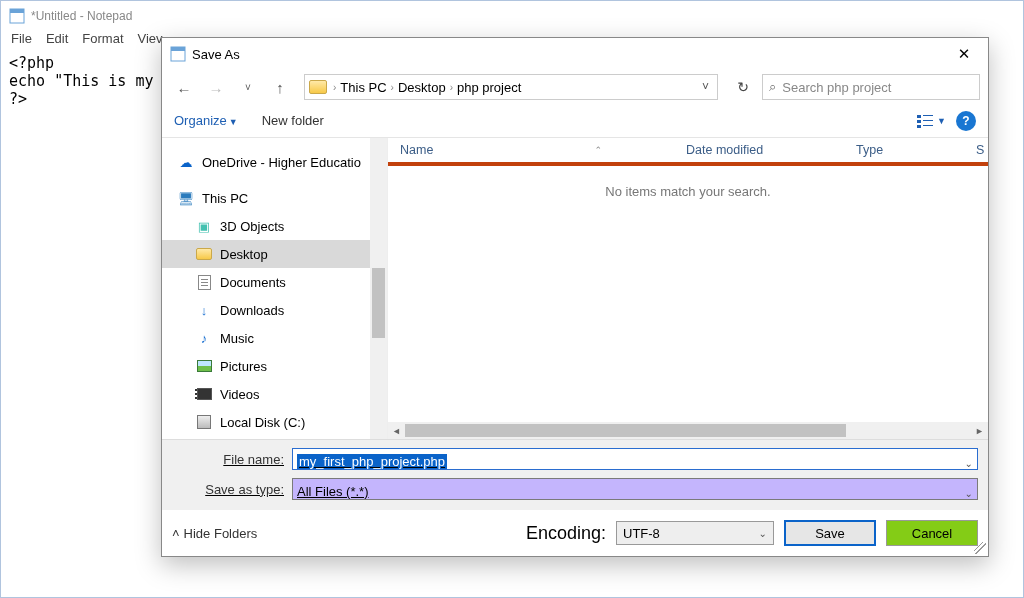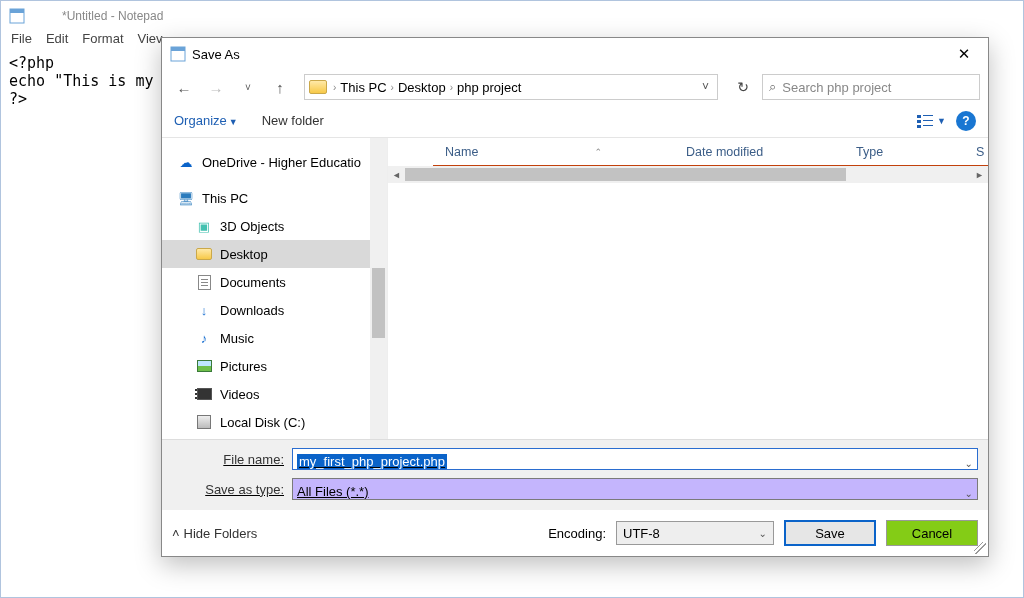--- a/index.html
+++ b/index.html
@@ -1,21 +1,21 @@
 <!DOCTYPE html>
 <html><head>
 <meta charset="utf-8">
 <style>
 * { box-sizing: border-box; margin: 0; padding: 0; font-family: "Segoe UI", Tahoma, sans-serif; }
 html, body { width: 1024px; height: 598px; overflow: hidden; background: #fff; }
 
 .window { width: 1024px; height: 598px; border: 1px solid #b0c4de; background: #fff; position: relative; }
 
 
-.titlebar { height: 30px; display: flex; align-items: center; padding: 0 8px; font-size: 12px; color: #888; gap: 31px; }
+.titlebar { height: 30px; display: flex; align-items: center; padding: 0 8px; font-size: 12px; color: #888; }
 .titlebar .icon { width: 16px; height: 16px; margin-right: 6px; }
 .menubar { display: flex; gap: 14px; padding: 0 10px 4px 10px; font-size: 13px; color: #444; }
 .editor { font-family: Consolas, monospace; font-size: 15px; white-space: pre; padding: 4px 8px; color: #000; }
 
 
 .dialog { position: absolute; top: 36px; left: 160px; width: 828px; height: 520px; background: #fff; border: 1px solid #888; box-shadow: 0 8px 24px rgba(0,0,0,.25); display: flex; flex-direction: column; }
 .dlg-title { height: 32px; display: flex; align-items: center; padding: 0 8px; font-size: 13px; }
 .dlg-title .icon { width: 16px; height: 16px; margin-right: 6px; }
 .dlg-title .spacer { flex: 1; }
 .dlg-title .close { width: 32px; text-align: center; font-size: 15px; cursor: pointer; }
@@ -43,21 +43,21 @@
 .sidebar { width: 208px; overflow: hidden; padding-top: 6px; }
 .sidebar .item { height: 28px; display: flex; align-items: center; padding-left: 16px; gap: 8px; font-size: 13px; white-space: nowrap; }
 .sidebar .item.sel { background: #d9d9d9; }
 .sidebar .item.child { padding-left: 34px; }
 .sidebar .ic { width: 16px; height: 16px; display: flex; align-items: center; justify-content: center; font-size: 13px; }
 .scrollbar-v { width: 17px; background: #f0f0f0; position: relative; }
 .scrollbar-v::before, .scrollbar-v::after { content:""; position:absolute; left:0; right:0; height:17px; display:flex; align-items:center; justify-content:center; font-size:9px; color:#666;}
 .scrollbar-v .thumb { position: absolute; left: 2px; right: 2px; top: 130px; height: 70px; background: #c2c2c2; }
 
 .filepane { flex: 1; display: flex; flex-direction: column; border-left: 1px solid #eee; }
-.columns { height: 28px; display: flex; align-items: center; border-bottom: 1px solid #c2410c; font-size: 12.5px; color: #3b5d87; margin-left: 45px; }
+.columns { height: 28px; display: flex; align-items: center; border-bottom: 4px solid #c2410c; font-size: 12.5px; color: #3b5d87; }
 .columns .col { padding: 0 12px; }
 .columns .col.name { flex: 1; display:flex; align-items:center; gap:6px;}
 .columns .col.name .sortc { font-size:9px; color:#888; margin-left:auto; margin-right:60px;}
 .columns .col.dm { width: 170px; }
 .columns .col.ty { width: 120px; }
 .columns .col.sz { width: 20px; }
 .empty { flex: 1; display: flex; align-items: flex-start; justify-content: center; padding-top: 18px; font-size: 13px; color: #777; }
 .hscroll { height: 17px; background: #f0f0f0; display: flex; align-items: center; position:relative;}
 .hscroll .lbtn, .hscroll .rbtn { width: 17px; text-align: center; font-size: 9px; color: #666; }
 .hscroll .track { flex: 1; position: relative; height: 100%; }
@@ -66,21 +66,21 @@
 .formarea { background: #f0f0f0; border-top: 1px solid #ddd; padding: 6px 10px 4px 10px; }
 .formrow { display: flex; align-items: center; height: 26px; margin-bottom: 4px; text-decoration: underline; }
 .formrow label { width: 120px; text-align: right; padding-right: 8px; font-size: 13px; color: #333; }
 .formrow .field { flex: 1; height: 22px; border: 1px solid #7a7a7a; background: #fff; font-size: 13px; display:flex; align-items:flex-end; padding:0 4px; position:relative;}
 .formrow .field.blue { border-color: #2a6dd0; }
 .formrow .field .sel { background: #0a63c9; color: #fff; padding: 0 2px; }
 .formrow .field .dd { position:absolute; right:4px; font-size:10px; color:#555;}
 .buttonrow { display: flex; align-items: center; padding: 10px 10px 10px 10px; gap: 10px; }
 .buttonrow .hidef { font-size: 13px; color: #333; display: flex; align-items: center; gap: 4px; }
 .buttonrow .spacer { flex: 1; }
-.buttonrow label { font-size: 13px; }
+.buttonrow label { font-size: 18px; }
 .buttonrow .enc { width: 158px; height: 24px; border: 1px solid #999; background: #eee; font-size: 13px; display:flex; align-items:center; padding:0 6px; position:relative;}
 .buttonrow .enc .dd { position:absolute; right:6px; font-size:10px; color:#555;}
 .btn { width: 92px; height: 26px; border: 1px solid #999; background: #84cc16; font-size: 13px; display:flex; align-items:center; justify-content:center;}
 .btn.primary { border: 2px solid #0a63c9; background:#e6e6e6;}
 .resize { position:absolute; right:2px; bottom:2px; width:12px; height:12px; background:
   linear-gradient(135deg, transparent 0 6px, #999 6px 7px, transparent 7px 9px, #999 9px 10px, transparent 10px);}
 
 
 .ic-cloud { color:#0a63c9;}
 .ic-pc { color:#2a7bbd;}
@@ -236,20 +236,21 @@
       <div class="filepane">
         <div class="columns">
           <div class="col name">
               <span>Name</span>
               <span class="sortc">⌃</span>
             </div>
           <div class="col dm">Date modified</div>
           <div class="col ty">Type</div>
           <div class="col sz">S</div>
         </div>
+        <div class="empty">No items match your search.</div>
         <div class="hscroll">
           <div class="lbtn">◄</div>
           <div class="track">
               <div class="thumb"></div>
             </div>
           <div class="rbtn">►</div>
         </div>
       </div>
     </div>
 

